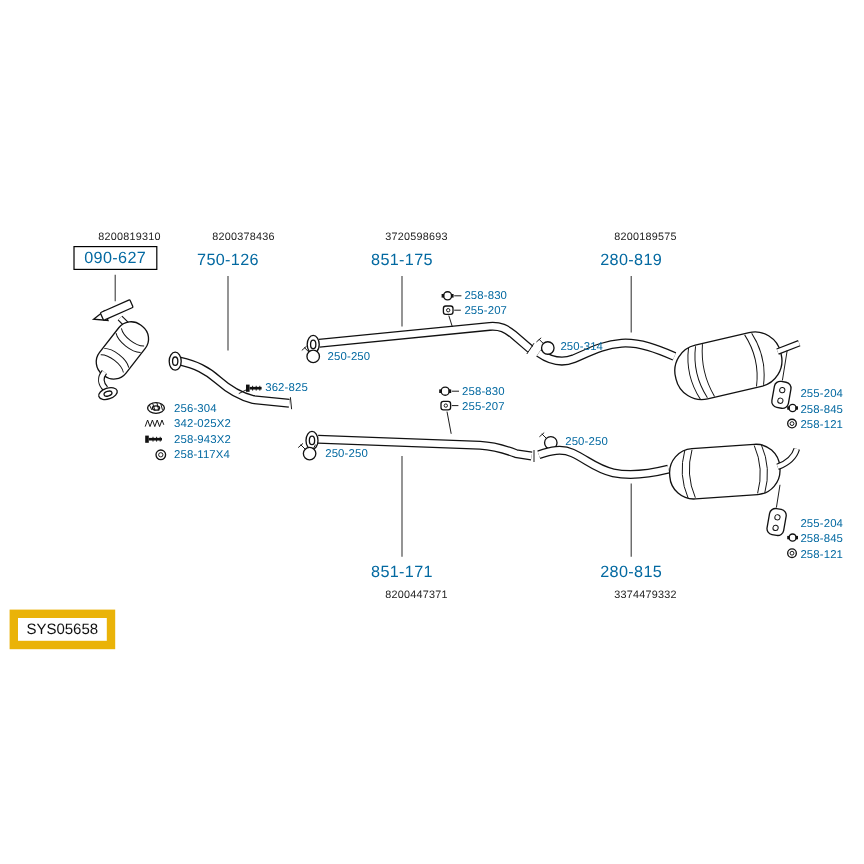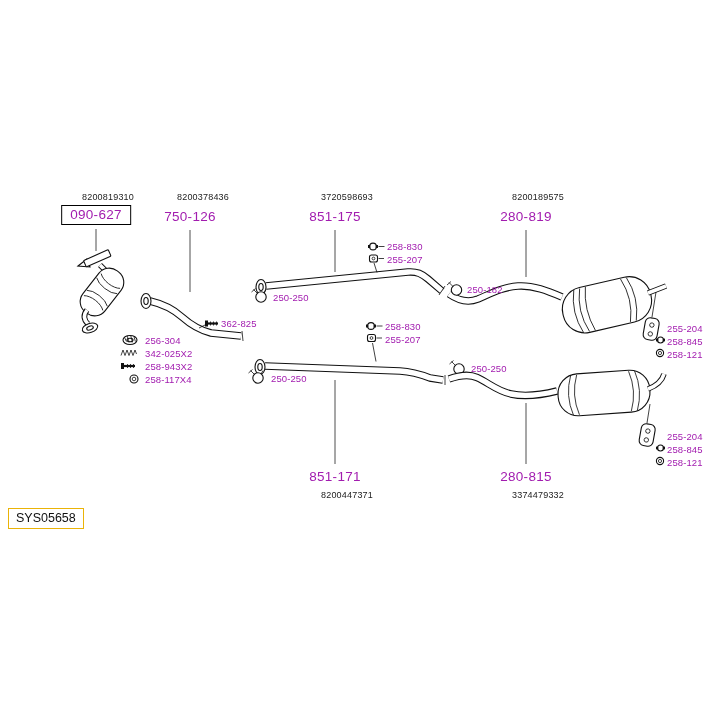--- a/index.html
+++ b/index.html
@@ -1,26 +1,26 @@
 <!DOCTYPE html>
 <html><head>
 <meta charset="utf-8">
 <style>
   * { margin:0; padding:0; box-sizing:border-box; }
   html,body { width:720px; height:720px; background:#fff; }
   body { font-family:"Liberation Sans", sans-serif; color:#111; }
   .stage { position:relative; width:720px; height:720px; background:#fff; overflow:hidden; }
   .stage > svg { position:absolute; left:0; top:0; }
-  .lbl { position:absolute; white-space:nowrap; color:#a21caf; }
+  .lbl { position:absolute; white-space:nowrap; color:#0369a1; }
   .oe  { font-size:9px; color:#222; letter-spacing:0.2px;padding-left:24px; }
   .pn  { font-size:13.5px; letter-spacing:0.3px; }
   .ctr { transform:translateX(-50%); }
   .boxed { border:1.2px solid #000; padding:1px 8px 2px 8px; background:#fff; }
   .callout { font-size:9.5px; letter-spacing:0.1px; }
-  .sys { position:absolute; left:8px; top:508px; border:1px solid #eab308;
+  .sys { position:absolute; left:8px; top:508px; border:7px solid #eab308;
          padding:2px 7px 3px 7px; font-size:12.5px; background:#fff; }
   
   .leader line { stroke:#3a3a3a; stroke-width:0.9; }
   .part     { fill:#fff; stroke:#111; stroke-width:1.1; }
   .partfill { fill:#111; stroke:none; }
   .thin     { fill:none; stroke:#111; stroke-width:0.8; }
   .thick    { fill:none; stroke:#111; stroke-width:2.2; }
   .pipe-o  { fill:none; stroke:#111; stroke-width:7.5; }
   .pipe-i  { fill:none; stroke:#fff; stroke-width:5.4; }
   .pipe-o2 { fill:none; stroke:#111; stroke-width:5.5; }
@@ -244,21 +244,21 @@
 
   <div class="lbl pn ctr" style="left:335px; top:469px">851-171</div>
   <div class="lbl oe ctr" style="left:335px; top:490px">8200447371</div>
 
   <div class="lbl pn ctr" style="left:526px; top:469px">280-815</div>
   <div class="lbl oe ctr" style="left:526px; top:490px">3374479332</div>
 
   <div class="lbl callout" style="left:387px; top:241px">258-830</div>
   <div class="lbl callout" style="left:387px; top:253.5px">255-207</div>
   <div class="lbl callout" style="left:273px; top:291.5px">250-250</div>
-  <div class="lbl callout" style="left:467px; top:284px">250-182</div>
+  <div class="lbl callout" style="left:467px; top:284px">250-314</div>
   <div class="lbl callout" style="left:221px; top:318px">362-825</div>
 
   <div class="lbl callout" style="left:145px; top:335px">256-304</div>
   <div class="lbl callout" style="left:145px; top:348px">342-025X2</div>
   <div class="lbl callout" style="left:145px; top:361px">258-943X2</div>
   <div class="lbl callout" style="left:145px; top:374px">258-117X4</div>
 
   <div class="lbl callout" style="left:385px; top:320.5px">258-830</div>
   <div class="lbl callout" style="left:385px; top:333.5px">255-207</div>
   <div class="lbl callout" style="left:271px; top:372.5px">250-250</div>

